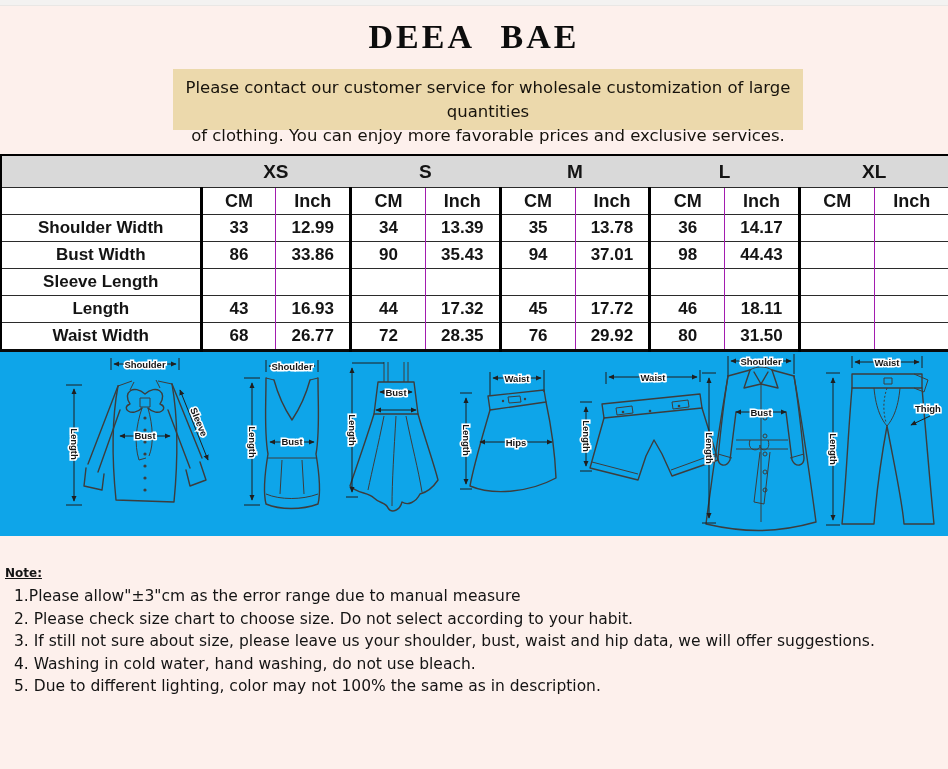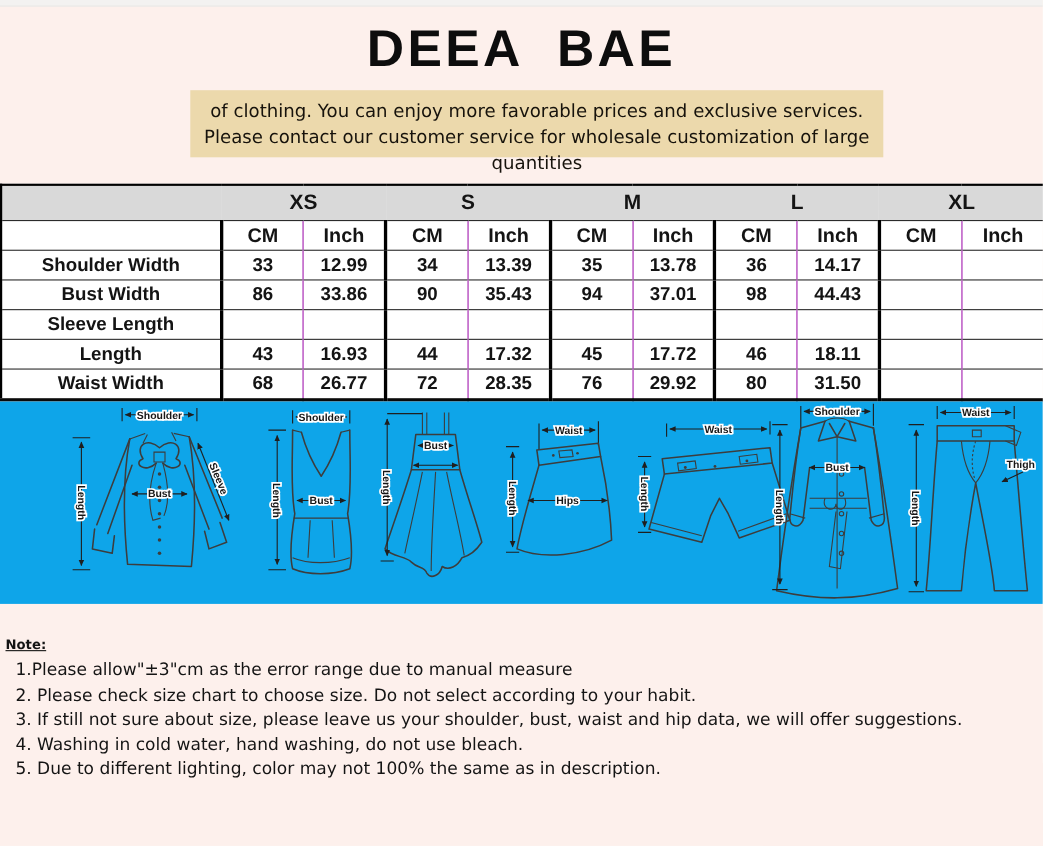--- a/index.html
+++ b/index.html
@@ -1,21 +1,21 @@
 <!DOCTYPE html>
 <html><head>
 <meta charset="utf-8">
 <style>
   html,body{margin:0;padding:0;}
   .page{width:948px;height:769px;background:#fdf0ec;position:relative;overflow:hidden;
         font-family:"DejaVu Sans",sans-serif;color:#141414;}
   .top-strip{height:5px;background:#f3f2f1;border-bottom:1px solid #e9e7e5;}
 
-  .brand{margin:14px 0 0;text-align:center;font-family:Liberation Sans, sans-serif;
-         font-weight:800;font-size:47px;line-height:1.0;letter-spacing:3px;word-spacing:16px;color:#0d0d0d;}
+  .brand{margin:14px 0 0;text-align:center;font-family:Liberation Serif, serif;
+         font-weight:800;font-size:34px;line-height:1.0;letter-spacing:3px;word-spacing:16px;color:#0d0d0d;}
 
   .notice{margin:15px 0 0 173px;width:630px;height:61px;background:#ecd9ac;
           box-sizing:border-box;padding-top:7px;text-align:center;
           font-size:16.5px;line-height:24px;color:#17130c;}
 
   table.size-table{border-collapse:collapse;table-layout:fixed;width:948px;margin-top:24px;
         background:#ffffff;font-family:"Liberation Sans",sans-serif;
         border-top:2px solid #000;border-left:2px solid #000;border-bottom:3px solid #0a0a0a;}
   .size-table th,.size-table td{padding:0;text-align:center;vertical-align:middle;overflow:hidden;white-space:nowrap;}
   .sizes-row th{background:#d9d9d9;height:31px;font-size:19px;border:0;}
@@ -44,22 +44,22 @@
 </head>
 <body>
 
 <div class="page">
 
   <div class="top-strip"></div>
 
   <h1 class="brand">DEEA BAE</h1>
 
   <div class="notice">
+    <div>Please contact our customer service for wholesale customization of large quantities</div>
     <div>of clothing. You can enjoy more favorable prices and exclusive services.</div>
-    <div>Please contact our customer service for wholesale customization of large quantities</div>
   </div>
 
   <table class="size-table">
       <colgroup>
         <col style="width:200px">
         <col style="width:74.8px">
         <col style="width:74.8px">
         <col style="width:74.8px">
         <col style="width:74.8px">
         <col style="width:74.8px">

